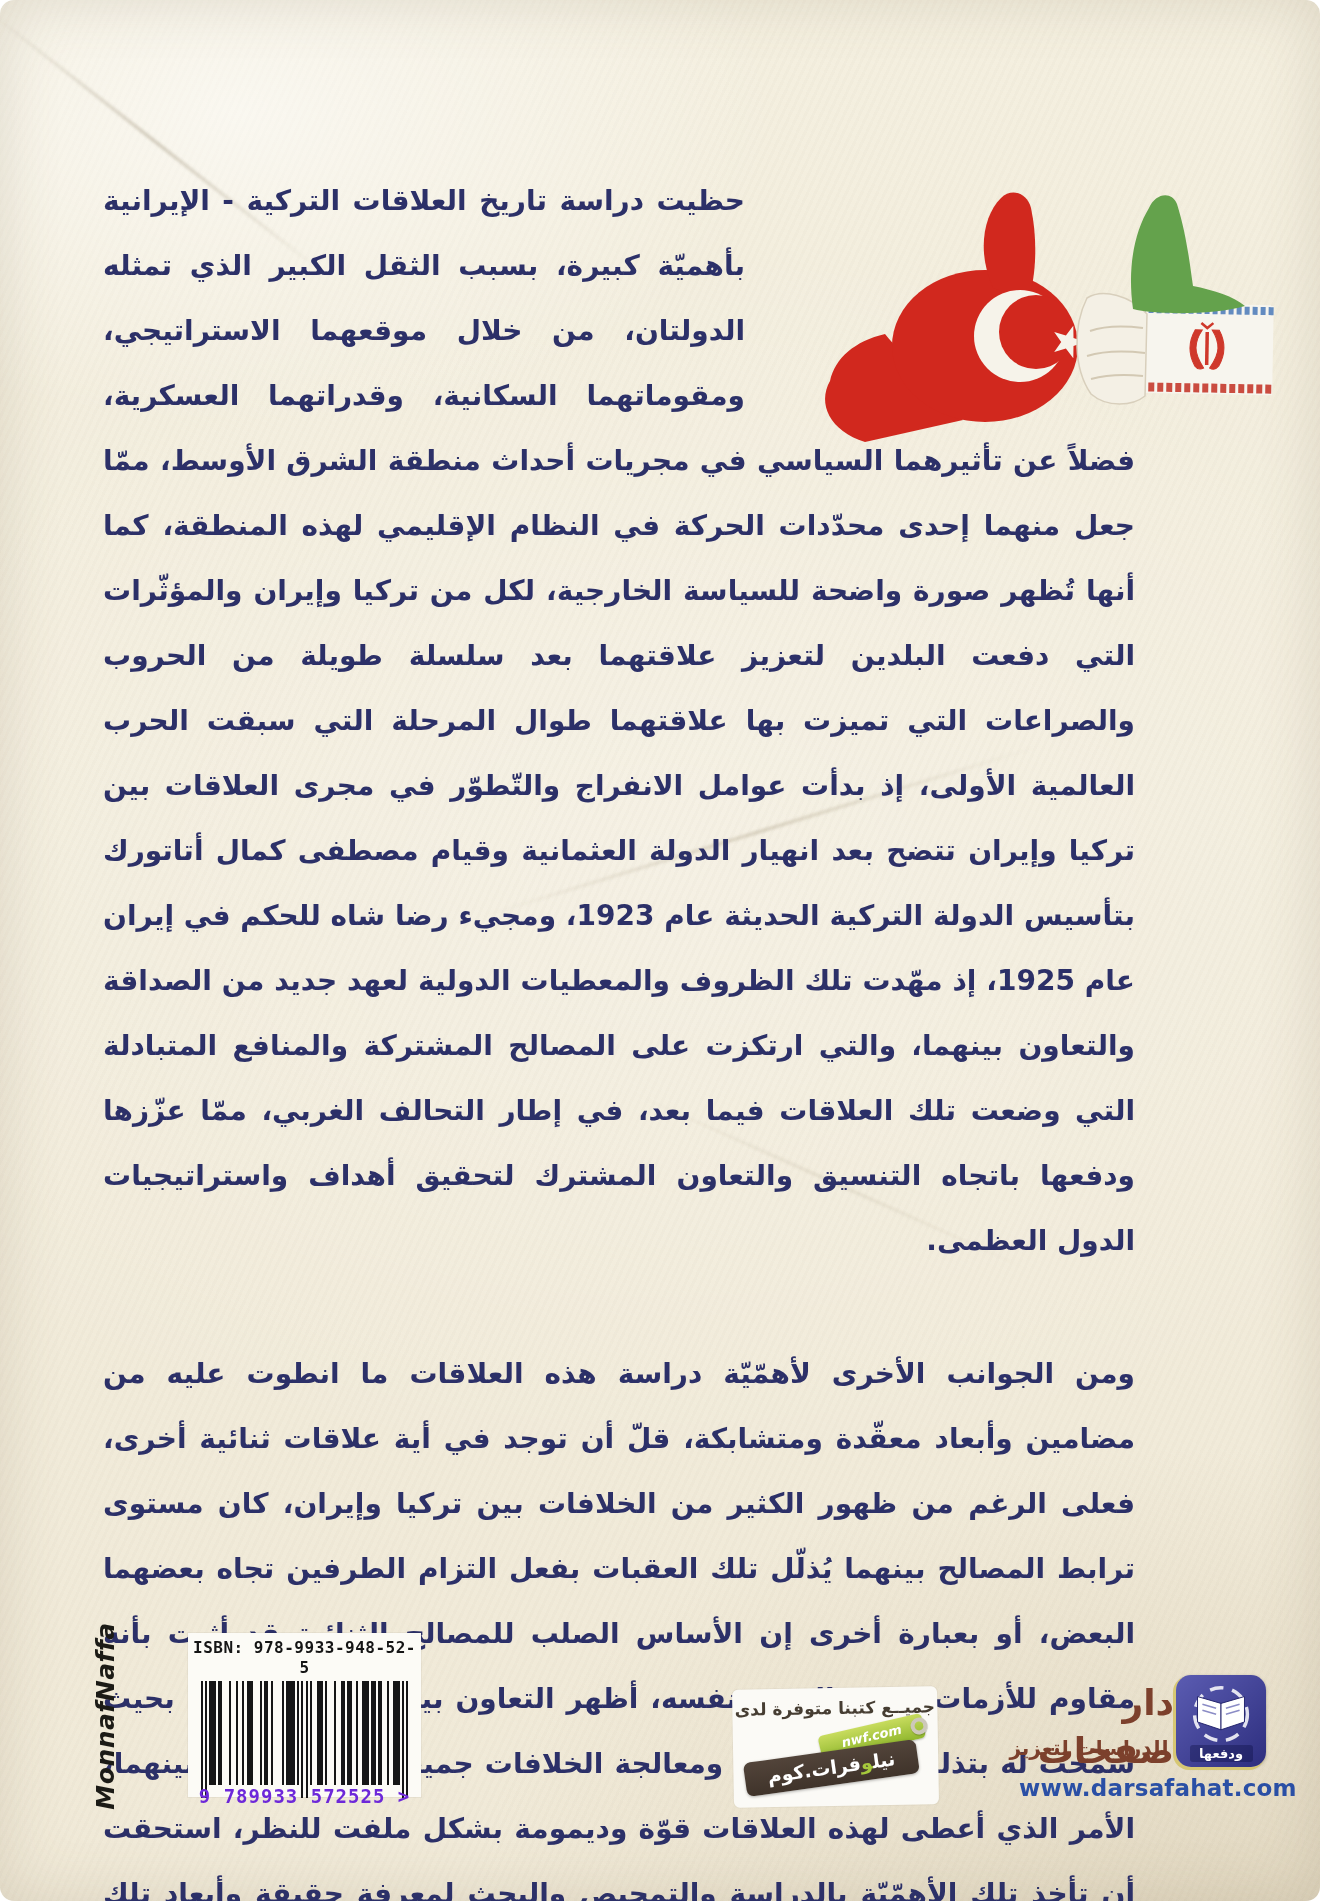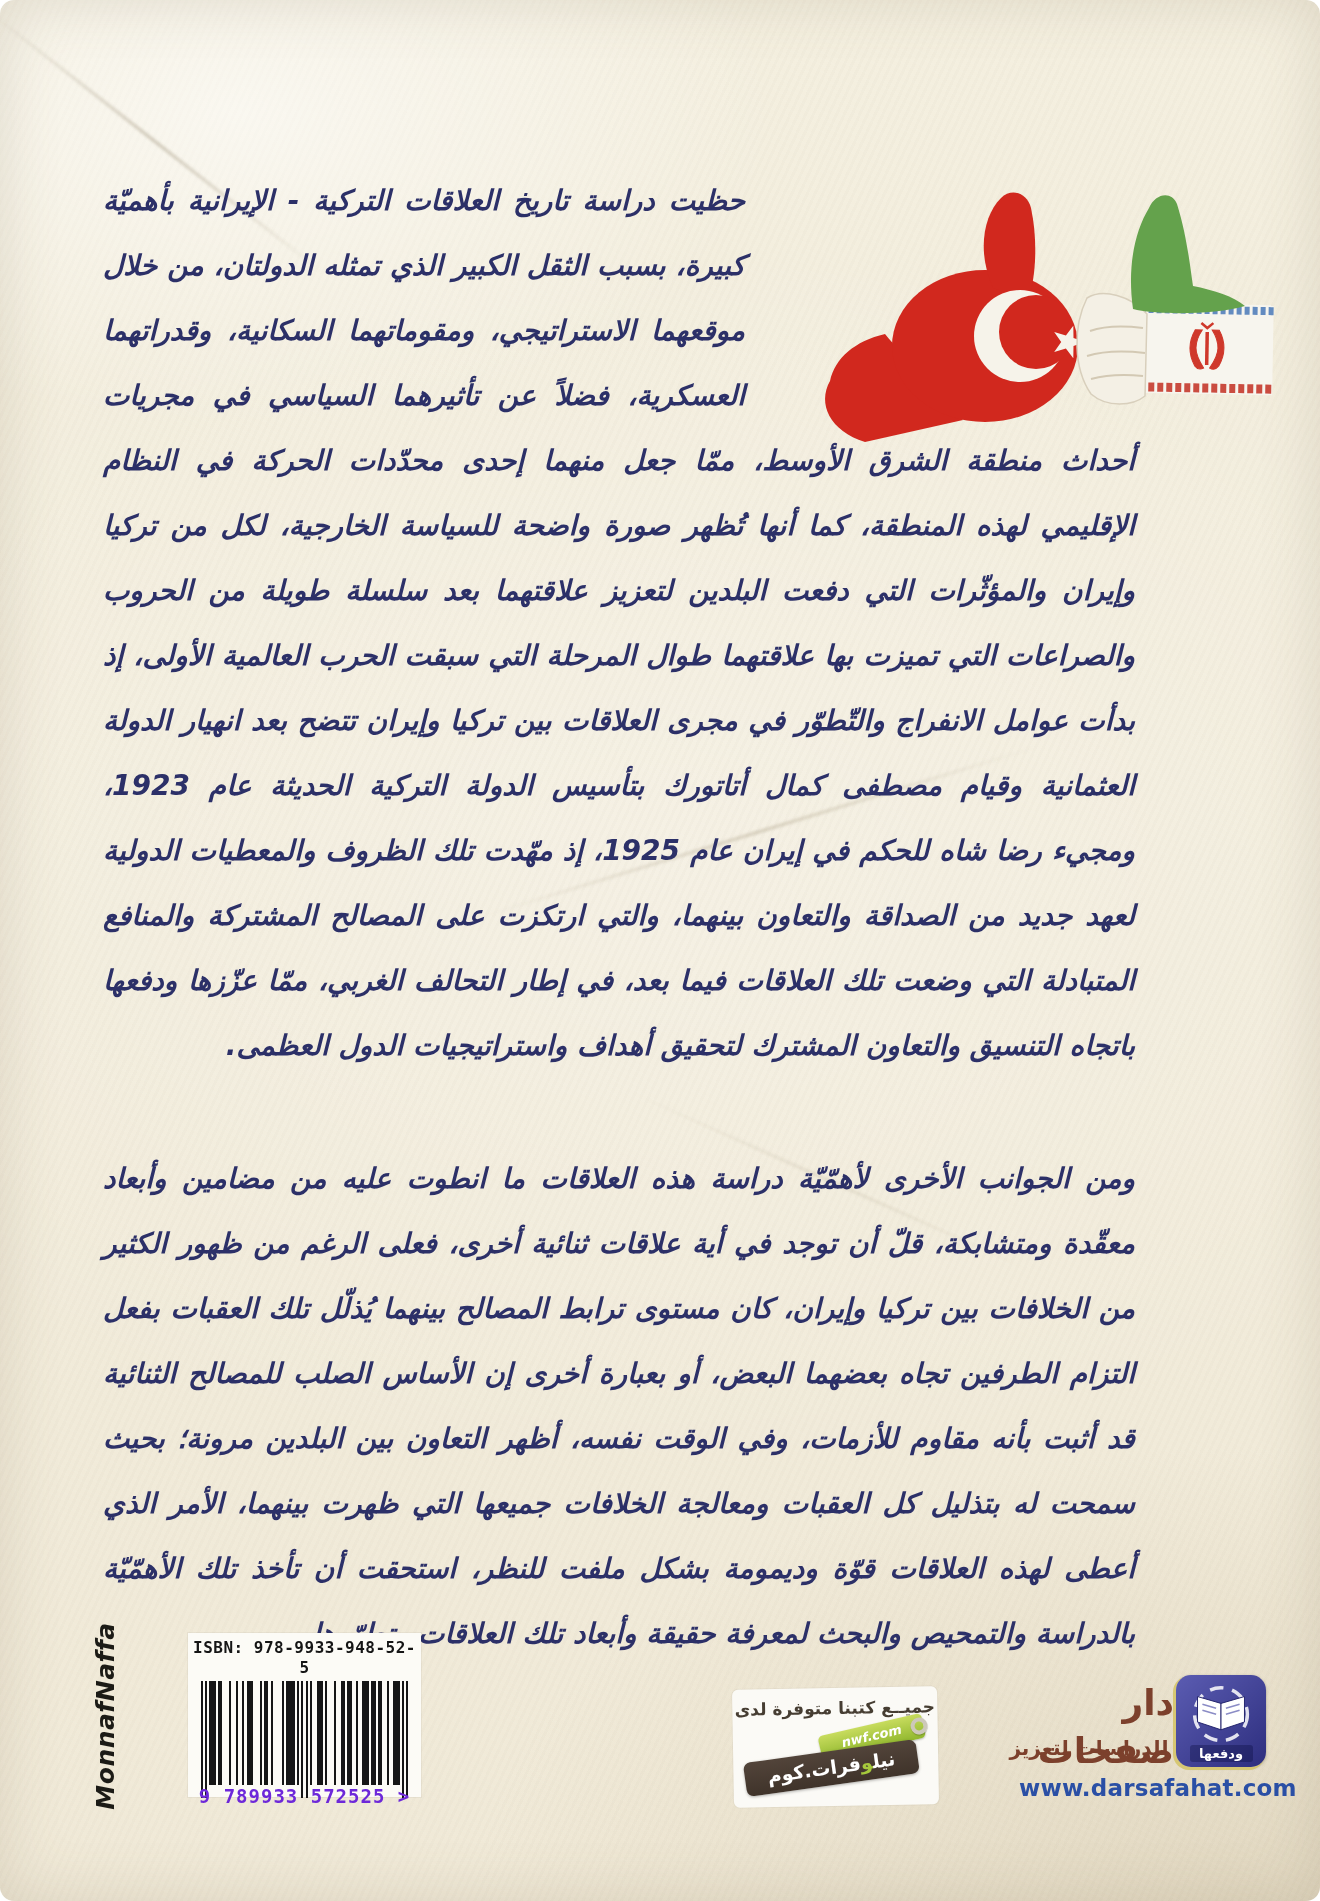--- a/index.html
+++ b/index.html
@@ -26,21 +26,21 @@
     transform:rotate(24deg);filter:blur(1.5px);}
 
   
   .synopsis{
     position:absolute;left:103px;top:168px;width:1032px;
     direction:rtl;text-align:justify;
     font:700 28px/65px "DejaVu Sans",sans-serif;
     color:#2c3068;
   }
   .art-spacer{float:right;width:390px;height:250px;}
-  .para{margin:0 0 68px 0;font-style:italic;}
+  .para{margin:0 0 68px 0;}
 
   
   .artwork{position:absolute;left:735px;top:146px;width:555px;height:302px;}
 
   
   .spine-credit{
     position:absolute;left:105px;top:1716px;
     transform:translate(-50%,-50%) rotate(-90deg);
     font:italic 700 25px "DejaVu Sans",sans-serif;color:#1c1b16;
     letter-spacing:.5px;white-space:nowrap;

